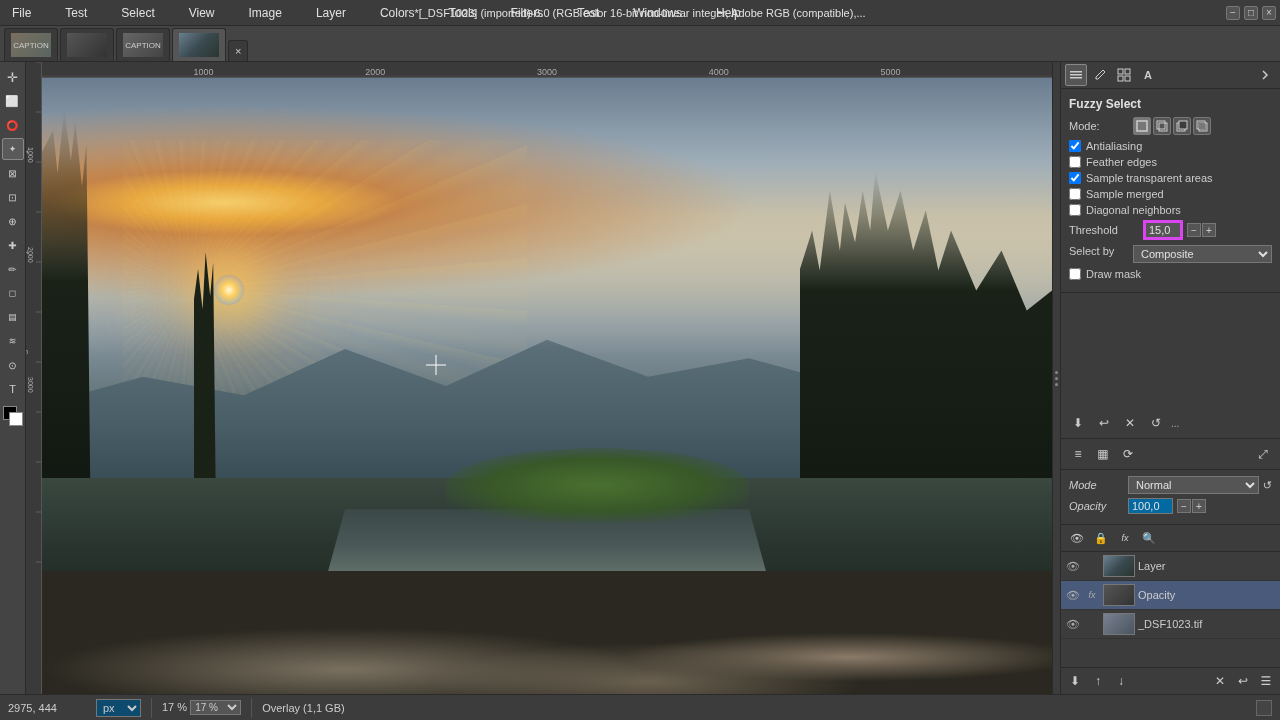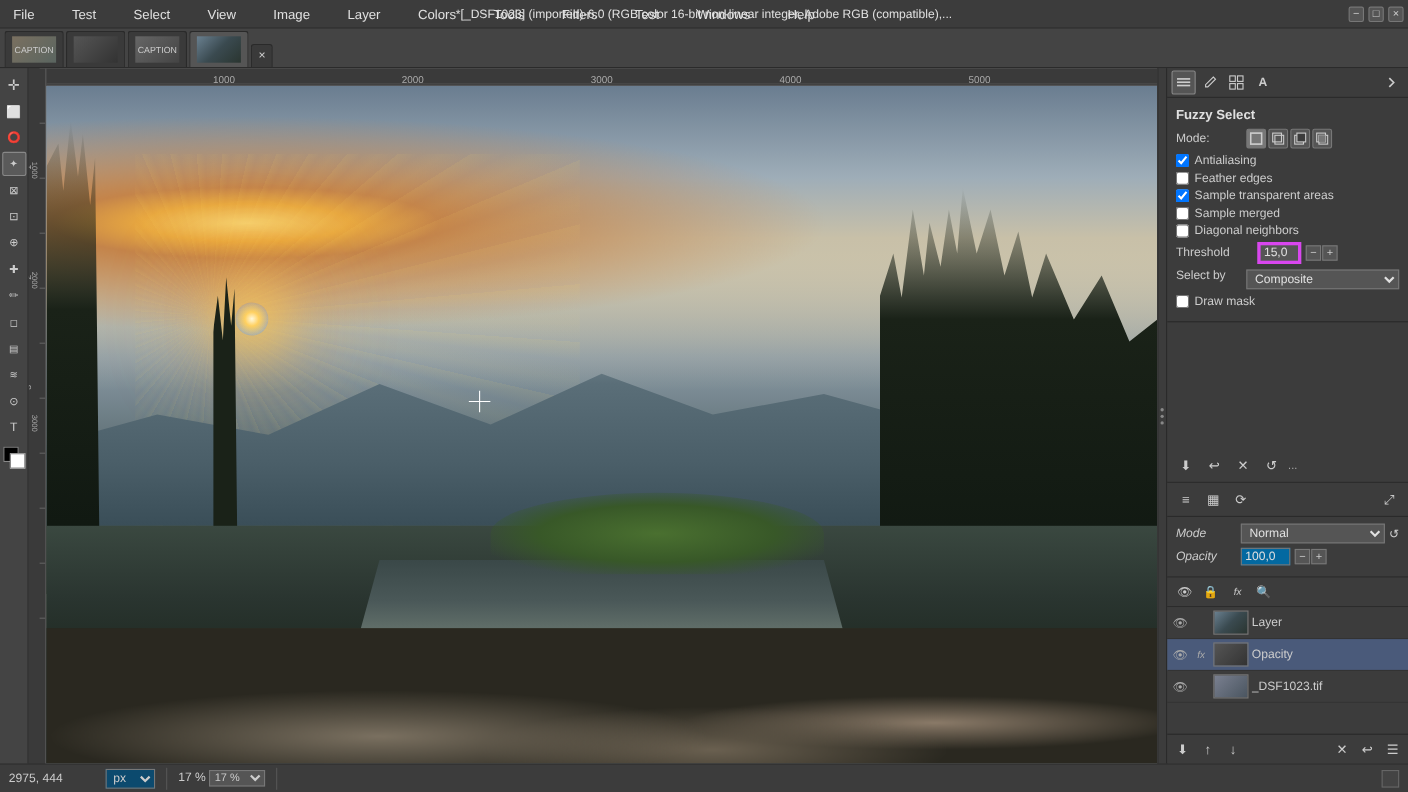--- a/index.html
+++ b/index.html
@@ -890,16 +890,17 @@
   <span class="status-zoom">
     <span>17 %</span>
     <select style="background:#555;border:1px solid #777;color:#ccc;font-size:10px;">
       <option>17 %</option>
       <option>25 %</option>
       <option>50 %</option>
       <option>100 %</option>
     </select>
   </span>
   <div class="separator"></div>
+  <span class="status-info">Overlay (1,1 GB)</span>
   <div class="status-right">
     <div style="width:16px;height:16px;background:#444;border:1px solid #666;cursor:pointer;"></div>
   </div>
 </div>
 
 </body></html>

